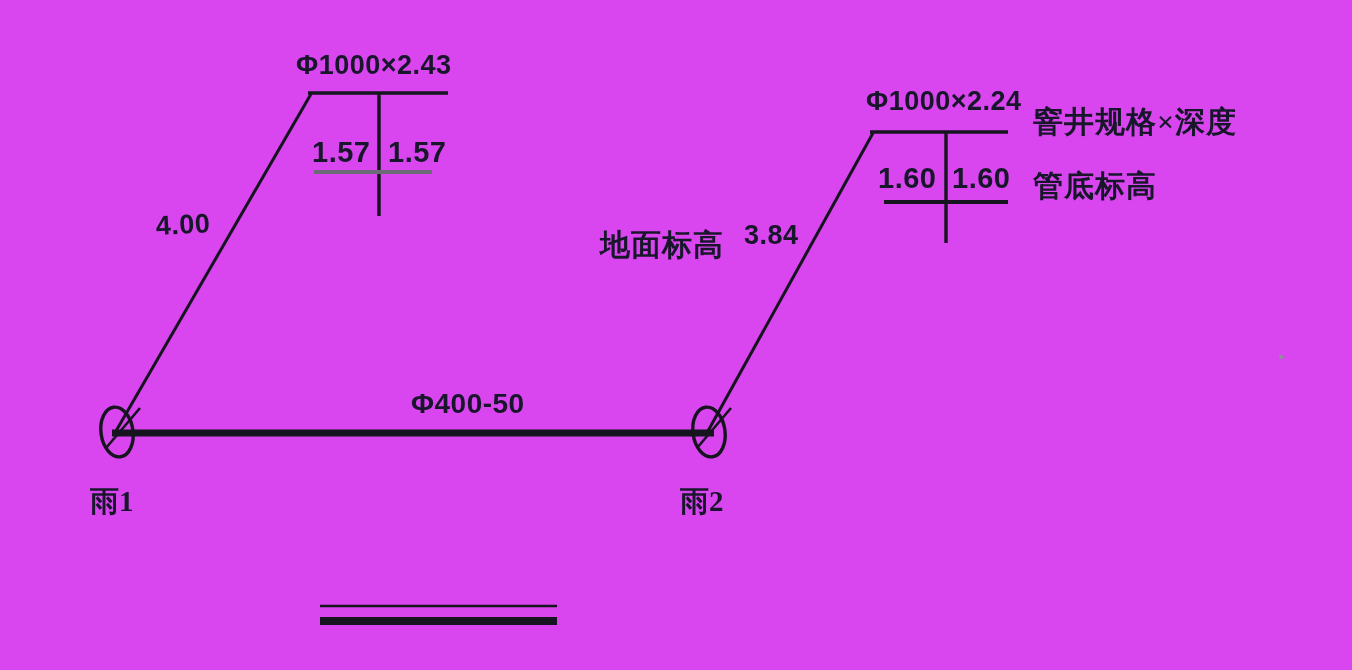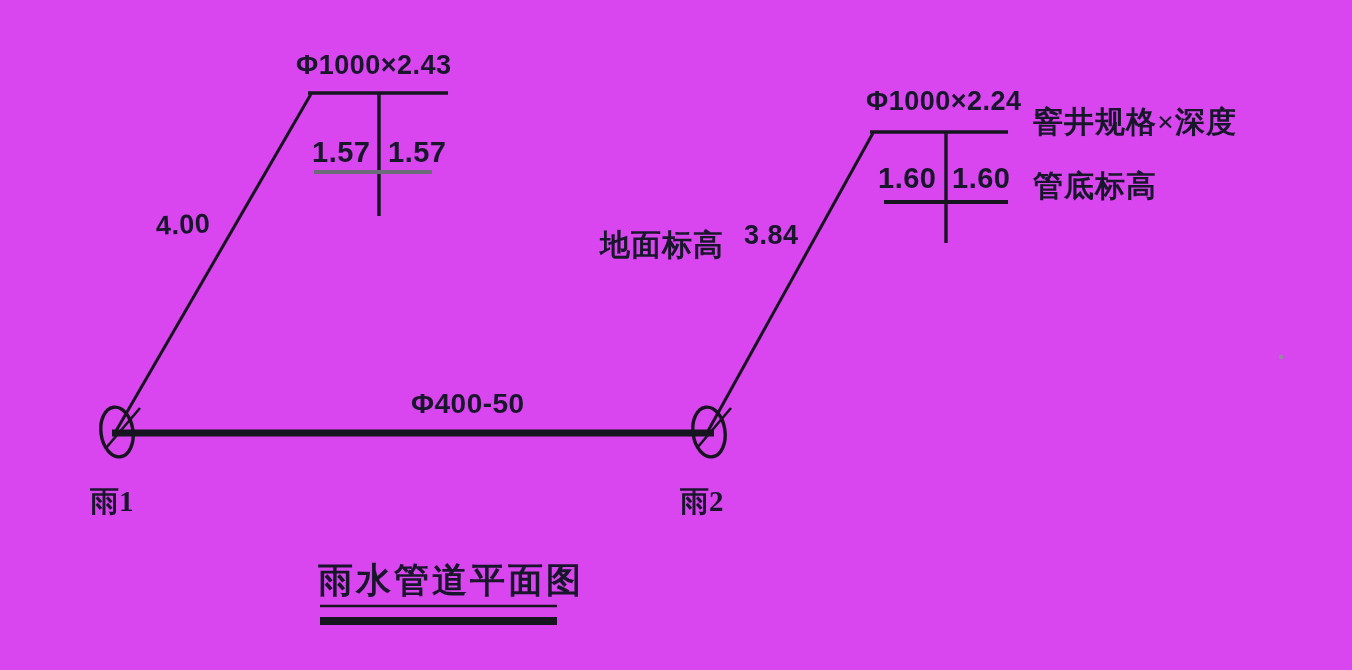--- a/index.html
+++ b/index.html
@@ -138,15 +138,14 @@
 
   <div class="lbl num ground-val">3.84</div>
 
   <div class="lbl num pipe-spec">Φ400-50</div>
 
 
   <div class="lbl cjk node-left">雨1</div>
 
   <div class="lbl cjk node-right">雨2</div>
 
-  <div class="lbl cjk fig-title">雨水管道平面图</div>
 
 </div>
 
 </body></html>

